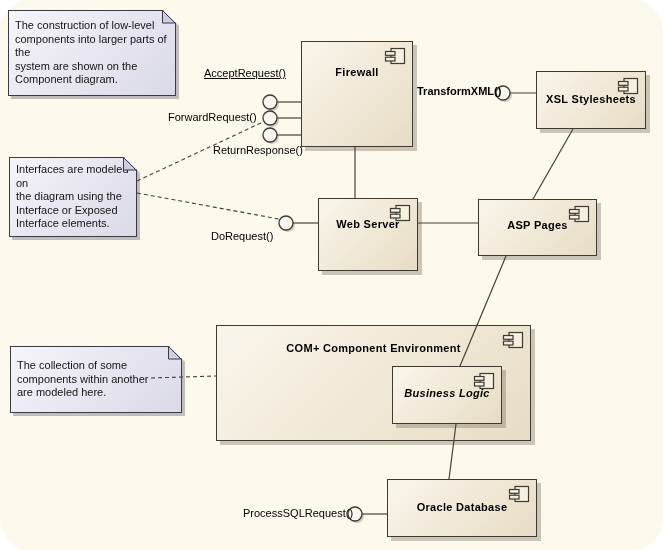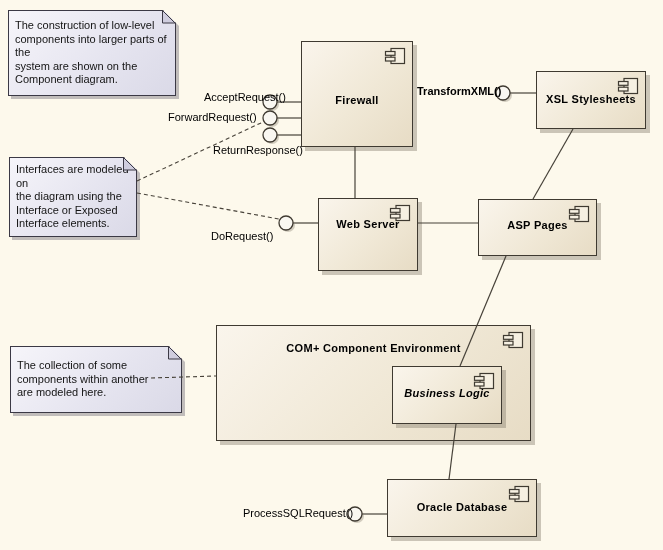--- a/index.html
+++ b/index.html
@@ -1,19 +1,20 @@
 <!DOCTYPE html>
 <html><head>
 <meta charset="utf-8">
 <style>
   html,body{margin:0;padding:0;}
   body{font-family:"Liberation Sans",sans-serif;}
   #canvas{
     position:relative;width:663px;height:550px;overflow:hidden;
     background:#fdf9ec;
+    border-radius:31px;
   }
   
   .comp{
     position:absolute;
     background:linear-gradient(135deg,#faf5ec 0%,#f0e8d6 55%,#e7dcc5 100%);
     border:1px solid #3f3a31;
     box-shadow:4px 4px 0 rgba(128,120,105,.40);
     box-sizing:border-box;
   }
   .comp-label{
@@ -86,21 +87,21 @@
       <polygon points="0.5,0.5 13,13 0.5,13" fill="#cfcdde" stroke="#3b3945" stroke-width="1"></polygon>
     </svg>
   </div>
 
   <div class="comp" style="left:301px;top:41px;width:112px;height:106px;">
     <svg class="comp-icon" width="22" height="18" viewBox="0 0 22 18">
       <rect x="7" y="1.5" width="13.5" height="15" fill="#f6f0e2" stroke="#3f3a31" stroke-width="1.2"></rect>
       <rect x="1.5" y="4.5" width="9.5" height="3.8" fill="#f6f0e2" stroke="#3f3a31" stroke-width="1.2"></rect>
       <rect x="1.5" y="10.2" width="9.5" height="3.8" fill="#f6f0e2" stroke="#3f3a31" stroke-width="1.2"></rect>
     </svg>
-    <div class="comp-label" style="top:24px;margin-top:28px;">Firewall</div>
+    <div class="comp-label" style="top:24px;">Firewall</div>
   </div>
 
   <div class="comp" style="left:536px;top:71px;width:110px;height:58px;">
     <svg class="comp-icon" width="22" height="18" viewBox="0 0 22 18">
       <rect x="7" y="1.5" width="13.5" height="15" fill="#f6f0e2" stroke="#3f3a31" stroke-width="1.2"></rect>
       <rect x="1.5" y="4.5" width="9.5" height="3.8" fill="#f6f0e2" stroke="#3f3a31" stroke-width="1.2"></rect>
       <rect x="1.5" y="10.2" width="9.5" height="3.8" fill="#f6f0e2" stroke="#3f3a31" stroke-width="1.2"></rect>
     </svg>
     <div class="comp-label" style="top:21px;">XSL Stylesheets</div>
   </div>
@@ -176,20 +177,20 @@
     <circle class="lolli-shadow" cx="272" cy="137" r="7"></circle>
     <circle class="lolli" cx="270" cy="135" r="7"></circle>
     <circle class="lolli-shadow" cx="505" cy="95" r="7"></circle>
     <circle class="lolli" cx="503" cy="93" r="7"></circle>
     <circle class="lolli-shadow" cx="288" cy="225" r="7"></circle>
     <circle class="lolli" cx="286" cy="223" r="7"></circle>
     <circle class="lolli-shadow" cx="357" cy="516" r="7"></circle>
     <circle class="lolli" cx="355" cy="514" r="7"></circle>
   </svg>
 
-  <div class="iface-label" style="left:204px;top:91px;">AcceptRequest()</div>
+  <div class="iface-label" style="left:204px;top:67px;text-decoration:underline;">AcceptRequest()</div>
   <div class="iface-label" style="left:168px;top:111px;">ForwardRequest()</div>
   <div class="iface-label" style="left:213px;top:144px;">ReturnResponse()</div>
   <div class="iface-label" style="left:417px;top:85px;font-weight:bold;">TransformXML()</div>
   <div class="iface-label" style="left:211px;top:230px;">DoRequest()</div>
   <div class="iface-label" style="left:243px;top:507px;">ProcessSQLRequest()</div>
 
 </div>
 
 </body></html>

